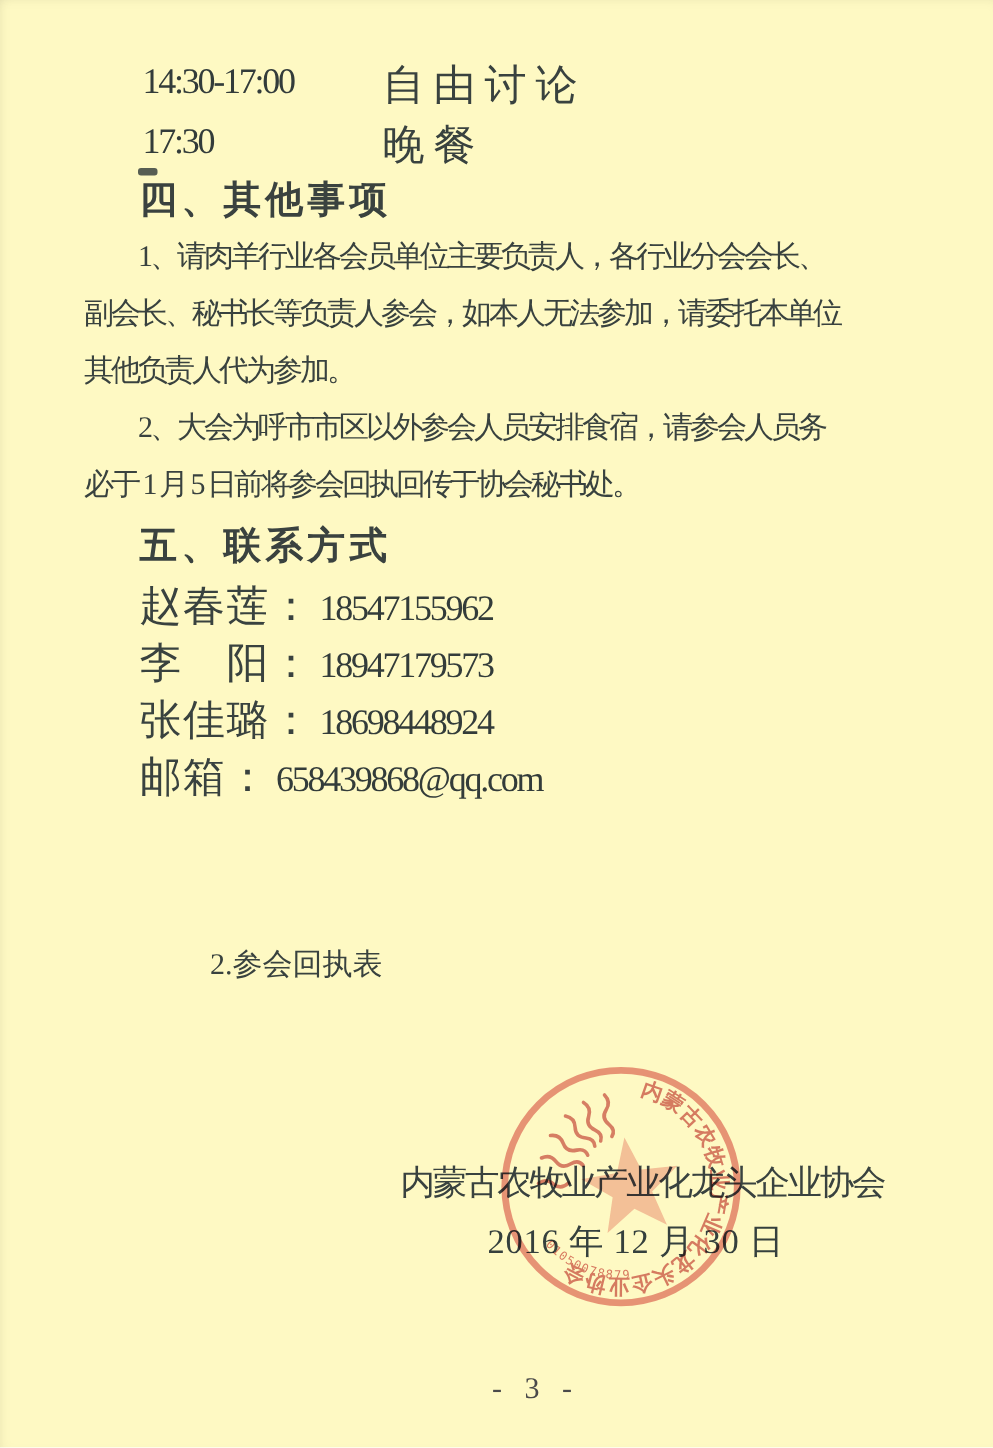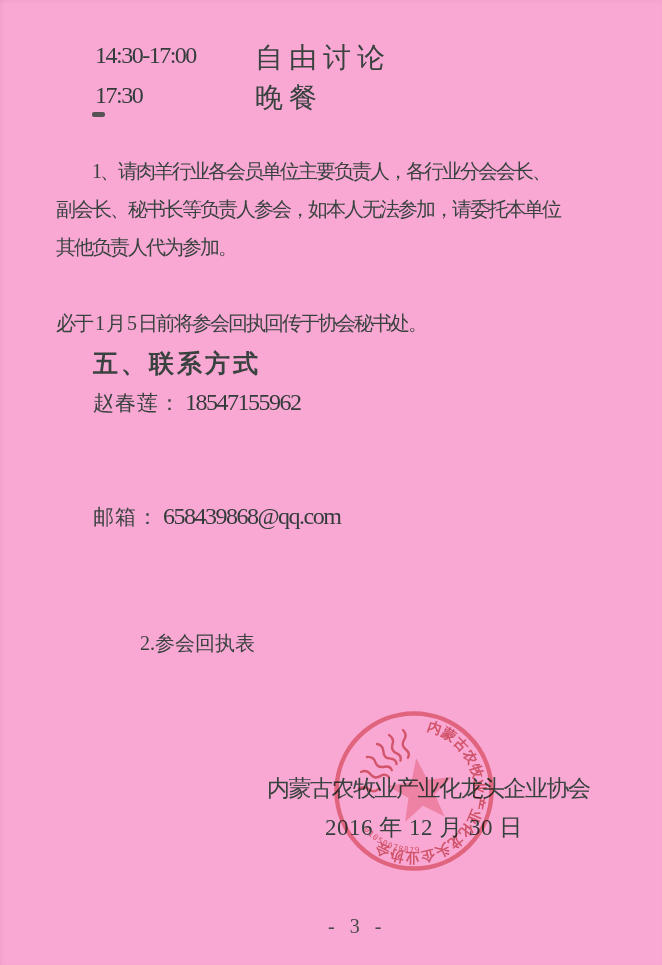--- a/index.html
+++ b/index.html
@@ -1,33 +1,33 @@
 <!DOCTYPE html>
 <html><head>
 <meta charset="utf-8">
 <style>
   html,body{margin:0;padding:0;background:#ffffff;}
   .page{
     position:relative;
     width:662px;height:965px;
-    background:#f9a8d4;
+    background:#fef9c3;
     overflow:hidden;
     font-family:"Liberation Serif","DejaVu Serif",serif;
     color:#39423f;
     box-shadow:inset 4px 0 10px -7px rgba(0,0,0,.15), inset 0 4px 10px -7px rgba(0,0,0,.10);
   }
   .abs{position:absolute;white-space:nowrap;line-height:1.15;}
   .cjk{font-size:20px;letter-spacing:-2px;}
   .cjk-loose{font-size:28px;letter-spacing:6px;}
   .digits{font-size:24px;letter-spacing:-1.5px;color:#333c3a;}
   .heading{
     font-family:"DejaVu Sans","Liberation Sans",sans-serif;
     font-weight:700;font-size:25px;letter-spacing:3px;color:#3a423f;
   }
-  .contact-name{font-size:21px;letter-spacing:1px;}
+  .contact-name{font-size:28px;letter-spacing:1px;}
   .sig{font-size:23px;letter-spacing:-1.5px;}
   .sig-date{font-size:23px;letter-spacing:0.5px;color:#35403d;}
   .pagenum{font-size:20px;letter-spacing:5px;color:#4a4a4a;}
   .artifact{position:absolute;background:#3a433f;border-radius:2px;opacity:.85;}
 
   
   .t1{top:42px;}  .t2{top:82px;}
   .h4{top:119px;left:93px;}
   .p1a{top:160px;left:92px;} .p1b{top:198px;left:56px;} .p1c{top:236px;left:56px;}
   .p2a{top:274px;left:92px;} .p2b{top:312px;left:56px;}
@@ -58,30 +58,40 @@
 
 <div class="page">
 
   <span class="abs digits col-time t1">14:30-17:00</span>
   <span class="abs cjk-loose col-act t1">自由讨论</span>
   <span class="abs digits col-time t2">17:30</span>
   <span class="abs cjk-loose col-act t2">晚餐</span>
 
   <div class="artifact" style="left:92px;top:112px;width:13px;height:5px;"></div>
 
+  <div class="abs heading h4">四、其他事项</div>
   <div class="abs cjk p1a">1、请肉羊行业各会员单位主要负责人，各行业分会会长、</div>
   <div class="abs cjk p1b">副会长、秘书长等负责人参会，如本人无法参加，请委托本单位</div>
   <div class="abs cjk p1c">其他负责人代为参加。</div>
+  <div class="abs cjk p2a">2、大会为呼市市区以外参会人员安排食宿，请参会人员务</div>
   <div class="abs cjk p2b">必于 1 月 5 日前将参会回执回传于协会秘书处。</div>
 
   <div class="abs heading h5">五、联系方式</div>
 
   <div class="abs c1">
     <span class="contact-name">赵春莲</span><span class="contact-name">：</span>
     <span class="digits">18547155962</span>
+  </div>
+  <div class="abs c2">
+    <span class="contact-name">李　阳</span><span class="contact-name">：</span>
+    <span class="digits">18947179573</span>
+  </div>
+  <div class="abs c3">
+    <span class="contact-name">张佳璐</span><span class="contact-name">：</span>
+    <span class="digits">18698448924</span>
   </div>
   <div class="abs c4">
     <span class="contact-name">邮箱</span><span class="contact-name">：</span>
     <span class="digits">658439868@qq.com</span>
   </div>
 
   <div class="abs cjk at2" style="letter-spacing:0;">2.参会回执表</div>
 
   <div class="abs sig org">内蒙古农牧业产业化龙头企业协会</div>
   <div class="abs sig-date date">2016 年 12 月 30 日</div>

